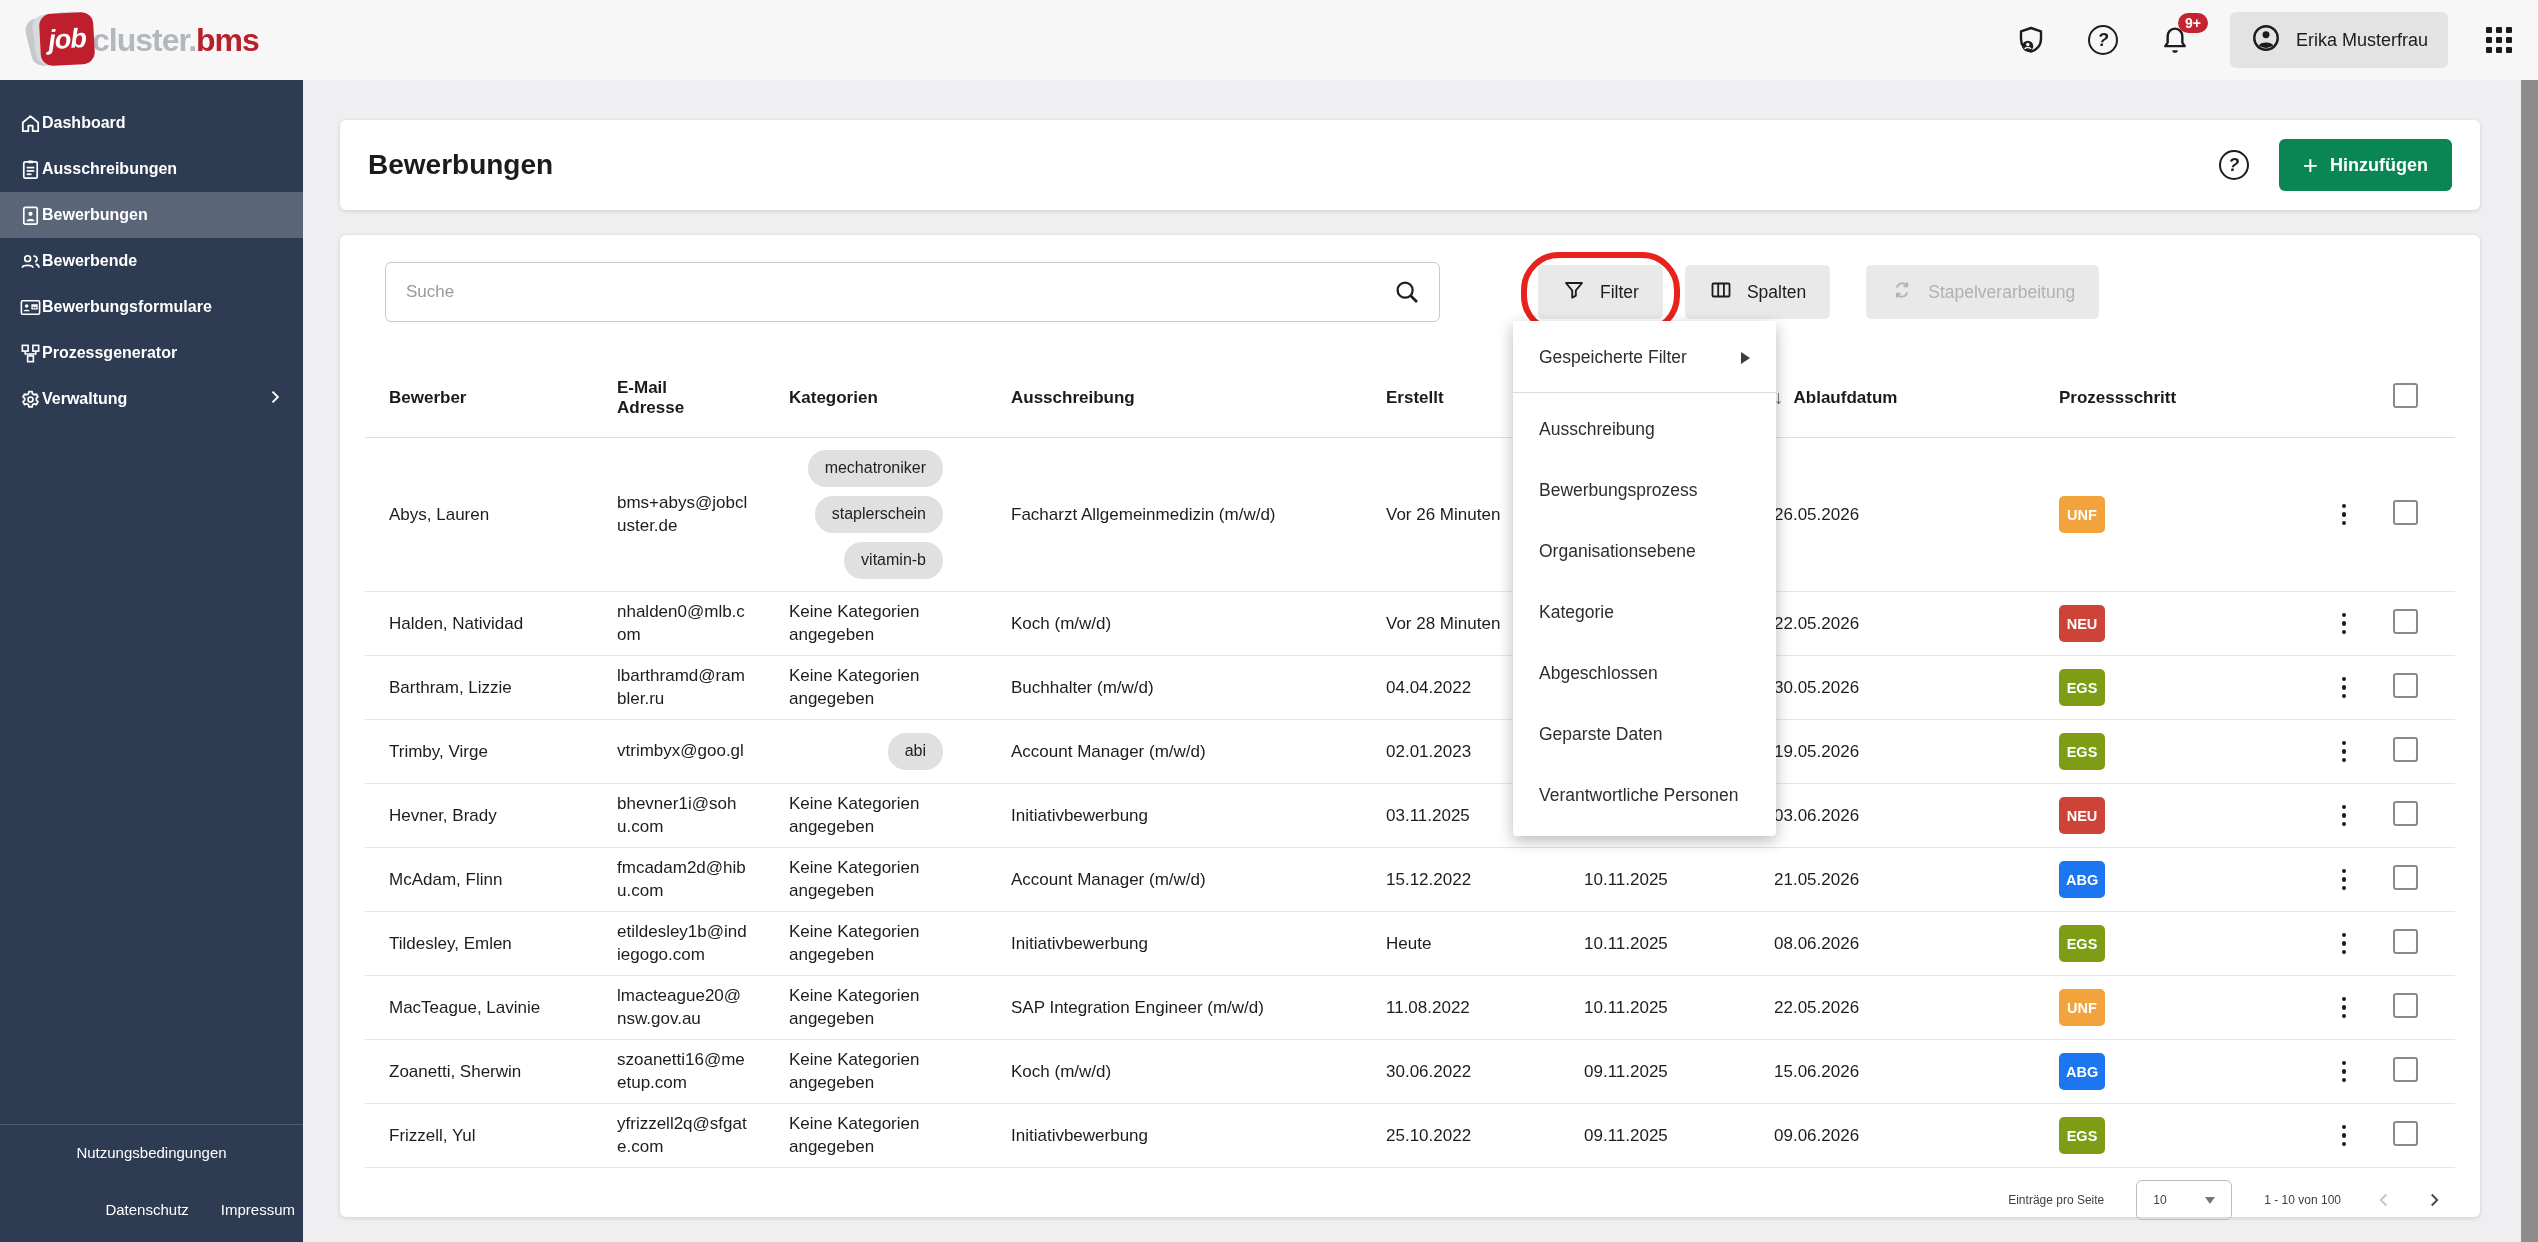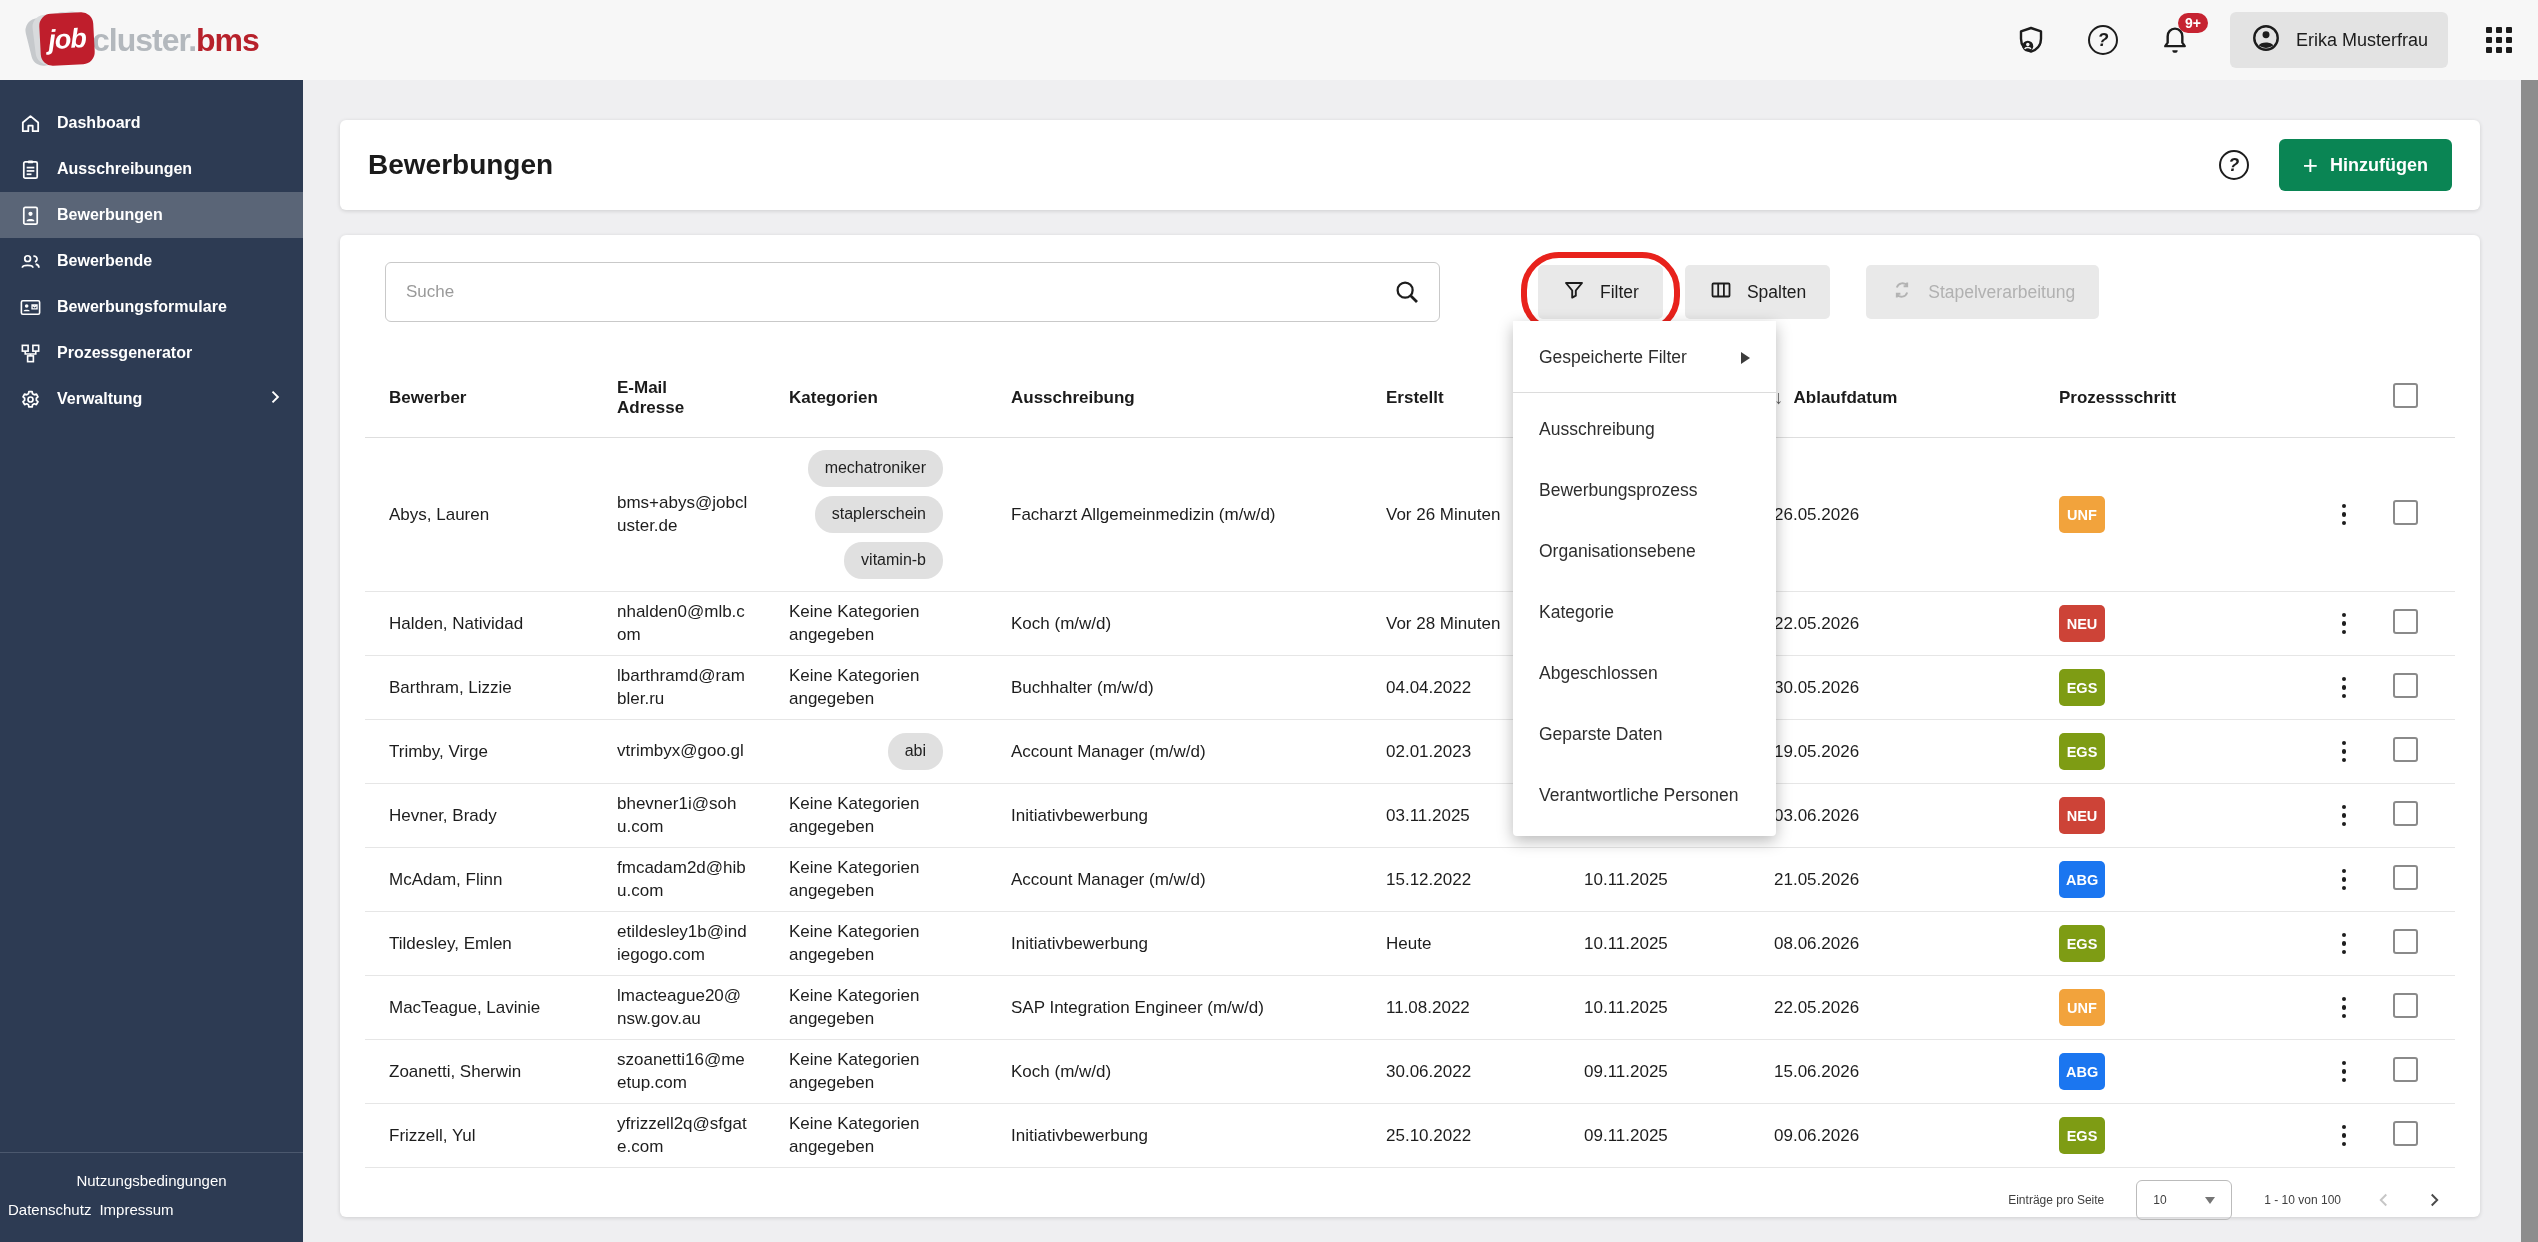--- a/index.html
+++ b/index.html
@@ -30,29 +30,29 @@
   .user-chip { display:flex; align-items:center; gap:14px; background:#e3e3e3;
     border-radius:6px; padding:10px 20px; cursor:pointer; }
   .user-chip .name { font-size:18px; color:#1c1c1c; }
   .apps-grid { display:grid; grid-template-columns:repeat(3,6px); gap:4px; cursor:pointer; }
   .apps-grid i { width:6px; height:6px; background:#1b1b1b; border-radius:1px; }
 
   
   .sidebar { position:fixed; top:80px; left:0; bottom:0; width:303px;
     background:#2d3b53; color:#fff; display:flex; flex-direction:column; z-index:50; }
   .side-nav { padding-top:20px; flex:1; }
-  .side-item { display:flex; align-items:center; gap:15px; height:46px; padding:0 18px;
+  .side-item { display:flex; align-items:center; height:46px; padding:0 18px;
     font-size:16px; font-weight:bold; cursor:pointer; white-space:nowrap; }
   .side-item.active { background:#5a6577; }
   .side-item .sicon { width:24px; height:24px; flex:none; display:flex; align-items:center; justify-content:center; }
   .side-item .chev { margin-left:auto; }
   .side-footer { border-top:1px solid #4b586e; padding:14px 8px 18px; text-align:center;
     font-size:15px; line-height:1.9; }
   .side-footer a { color:#fff; text-decoration:none; cursor:pointer; }
-  .side-footer .row2 { display:flex; justify-content:flex-start; gap:8px; }
+  .side-footer .row2 { display:flex; justify-content:flex-end; gap:32px;margin-top:28px; }
 
   
   .main { position:absolute; left:303px; top:80px; width:2235px; height:1162px; }
   .card { background:#fff; border-radius:6px; box-shadow:0 1px 4px rgba(0,0,0,.14); }
   .title-card { position:absolute; left:37px; top:40px; width:2140px; height:90px;
     display:flex; align-items:center; padding:0 28px; }
   .page-title { font-size:28px; font-weight:bold; color:#1b1b1b; }
   .title-right { margin-left:auto; display:flex; align-items:center; gap:30px; }
   .add-btn { display:flex; align-items:center; gap:12px; background:#0a8554; color:#fff;
     border:none; height:52px; padding:0 24px; border-radius:6px; font-size:18px;

